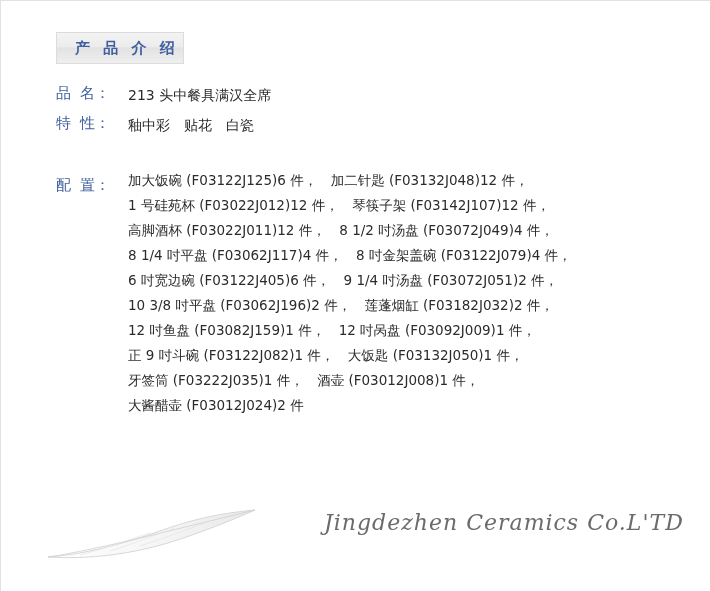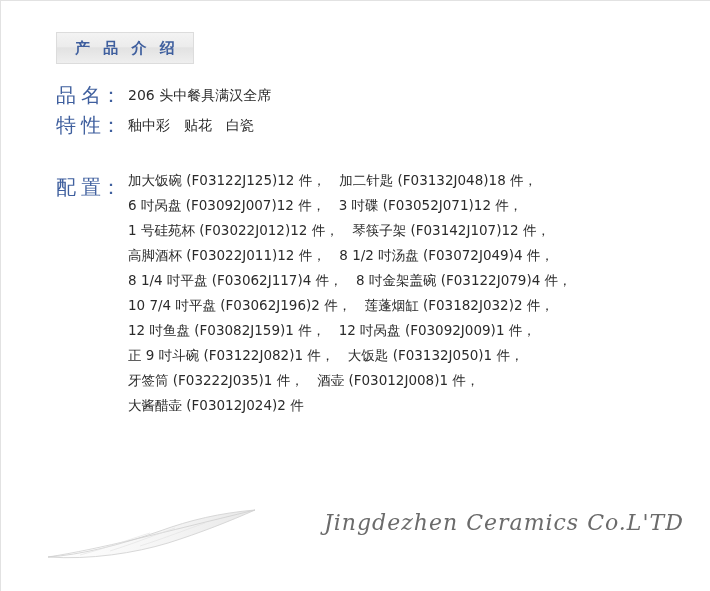--- a/index.html
+++ b/index.html
@@ -26,21 +26,21 @@
     position: absolute;
     left: 0; top: 0;
     width: 709px; height: 590px;
     border: 1px solid #e2e2e2;
     pointer-events: none;
   }
   .title-banner {
     position: absolute;
     left: 56px;
     top: 32px;
-    width: 138px;
+    width: 128px;
     height: 32px;
     background: linear-gradient(to bottom, #f3f3f3 0%, #ececec 45%, #e2e2e2 50%, #efefef 100%);
     border: 1px solid #dcdcdc;
     box-sizing: border-box;
   }
   .title-banner .title-text {
     position: absolute;
     left: 18px;
     top: 6px;
     font-size: 15px;
@@ -55,24 +55,24 @@
     top: 84px;
     width: 620px;
   }
   .field-row {
     display: flex;
     align-items: flex-start;
     margin-bottom: 8px;
   }
   .field-label {
     color: #3f5f9e;
-    font-size: 20px;
+    font-size: 15px;
     width: 72px;
     flex: 0 0 72px;
-    font-family: Liberation Serif, serif;
+    font-family: Liberation Mono, monospace;
     line-height: 22px;
   }
   .field-value {
     color: #2b2b2b;
     font-size: 14px;
     font-family: "DejaVu Sans", "Liberation Sans", sans-serif;
     line-height: 22px;
   }
   .config-rows {
     display: block;
@@ -125,40 +125,40 @@
 <div id="page">
 
   <div class="title-banner">
     <div class="title-text">产 品 介 绍</div>
   </div>
 
   <div class="fields">
 
     <div class="field-row">
       <div class="field-label">品 名：</div>
-      <div class="field-value">206 头中餐具满汉全席</div>
+      <div class="field-value">213 头中餐具满汉全席</div>
     </div>
 
 
     <div class="field-row">
       <div class="field-label">特 性：</div>
       <div class="field-value">釉中彩　贴花　白瓷</div>
     </div>
 
   </div>
 
   <div class="config-block">
     <div class="field-label">配 置：</div>
     <div class="config-rows">
-      <div class="config-line">加大饭碗 (F03122J125)12 件，　加二针匙 (F03132J048)18 件，</div>
-      <div class="config-line">6 吋呙盘 (F03092J007)12 件，　3 吋碟 (F03052J071)12 件，</div>
+      <div class="config-line">加大饭碗 (F03122J125)6 件，　加二针匙 (F03132J048)12 件，</div>
       <div class="config-line">1 号硅苑杯 (F03022J012)12 件，　琴筷子架 (F03142J107)12 件，</div>
       <div class="config-line">高脚酒杯 (F03022J011)12 件，　8 1/2 吋汤盘 (F03072J049)4 件，</div>
       <div class="config-line">8 1/4 吋平盘 (F03062J117)4 件，　8 吋金架盖碗 (F03122J079)4 件，</div>
-      <div class="config-line">10 7/4 吋平盘 (F03062J196)2 件，　莲蓬烟缸 (F03182J032)2 件，</div>
+      <div class="config-line">6 吋宽边碗 (F03122J405)6 件，　9 1/4 吋汤盘 (F03072J051)2 件，</div>
+      <div class="config-line">10 3/8 吋平盘 (F03062J196)2 件，　莲蓬烟缸 (F03182J032)2 件，</div>
       <div class="config-line">12 吋鱼盘 (F03082J159)1 件，　12 吋呙盘 (F03092J009)1 件，</div>
       <div class="config-line">正 9 吋斗碗 (F03122J082)1 件，　大饭匙 (F03132J050)1 件，</div>
       <div class="config-line">牙签筒 (F03222J035)1 件，　酒壶 (F03012J008)1 件，</div>
       <div class="config-line">大酱醋壶 (F03012J024)2 件</div>
     </div>
   </div>
 
   <svg class="feather" viewBox="0 0 230 60" xmlns="http://www.w3.org/2000/svg">
     <defs>
       <linearGradient id="fg" x1="0" y1="0" x2="1" y2="0">

